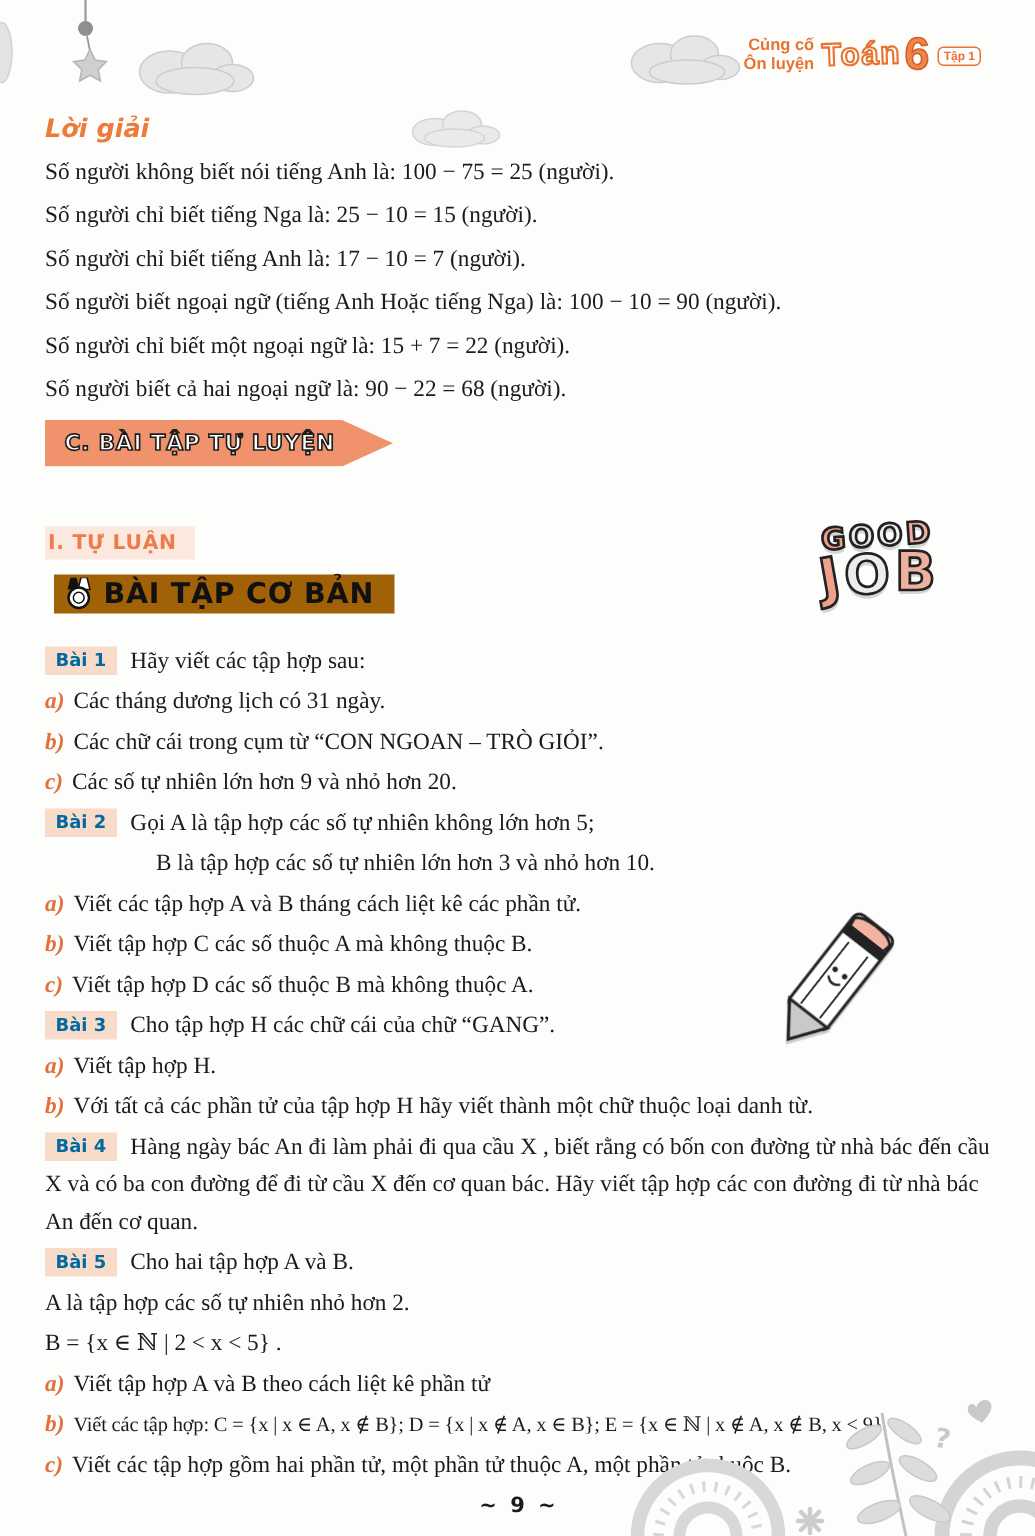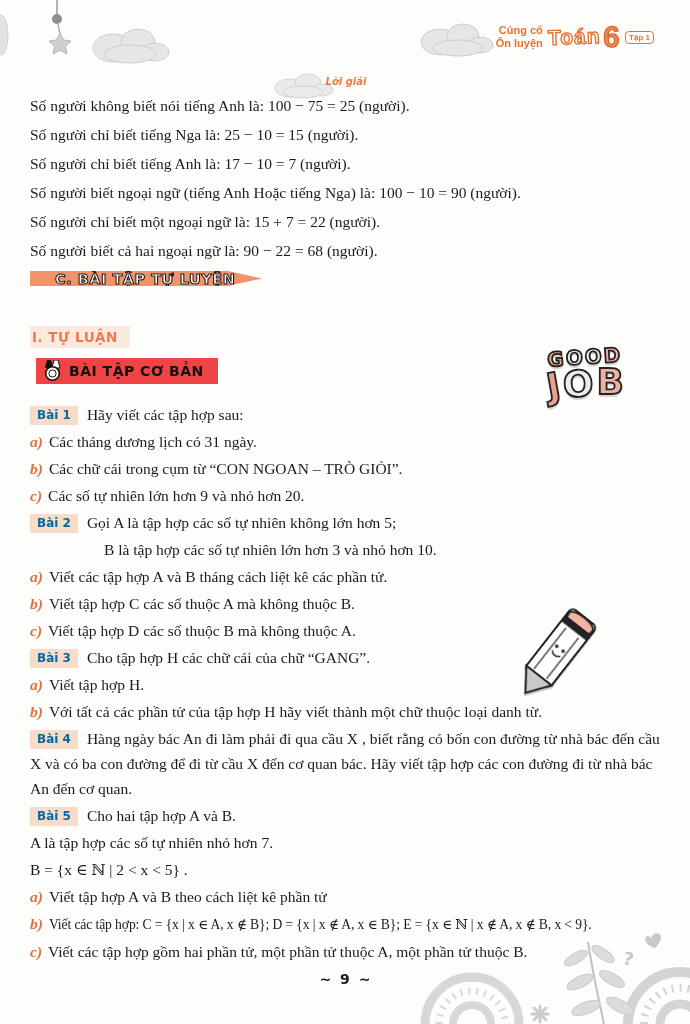--- a/index.html
+++ b/index.html
@@ -13,37 +13,37 @@
   .logo-left{text-align:right;color:#e8732f;font-size:11px;font-weight:bold;line-height:13px;}
   .logo-title{font-size:21px;font-weight:bold;color:#fff;-webkit-text-stroke:1.4px #e8732f;
               letter-spacing:1px;transform:rotate(-2deg);}
   .logo-grade{font-size:30px;font-weight:bold;color:#ef8548;-webkit-text-stroke:1px #d3602a;
               margin-left:-2px;transform:rotate(2deg);}
   .logo-vol{font-size:8px;font-weight:bold;color:#e8732f;border:1.5px solid #e8732f;
             border-radius:4px;padding:1px 3px;background:#fff;}
 
   
   .content{position:absolute;left:30px;right:28px;top:76px;}
-  .sol-heading{text-align:center;color:#ed7b3c;font-weight:bold;font-style:italic;
-               font-size:10px;font-family:"DejaVu Sans","Liberation Sans",sans-serif;margin:0 0 4px;}
+  .sol-heading{color:#ed7b3c;font-weight:bold;font-style:italic;
+               font-size:17px;font-family:"DejaVu Sans","Liberation Sans",sans-serif;margin:0 0 4px;}
   p.sol{margin:0;font-size:15.5px;line-height:29px;}
 
-  .banner{margin-top:6px;width:232px;height:15px;background:#f0926b;
+  .banner{margin-top:6px;width:232px;height:31px;background:#f0926b;
           clip-path:polygon(0 0,198px 0,232px 50%,198px 100%,0 100%);
-          display:flex;align-items:center;padding-left:25px;box-sizing:border-box;}
+          display:flex;align-items:center;padding-left:13px;box-sizing:border-box;}
   .banner span{font-family:"DejaVu Sans","Liberation Sans",sans-serif;font-weight:bold;
                font-size:14.5px;color:#fff;-webkit-text-stroke:1.1px #1d1d1d;
                letter-spacing:.5px;white-space:nowrap;}
   .subsection{display:inline-block;margin-top:22px;background:#fbe9df;color:#ed7b4c;
               font-family:"DejaVu Sans","Liberation Sans",sans-serif;font-weight:bold;
               font-size:13.5px;padding:3px 12px 3px 2px;letter-spacing:.5px;}
   .block-bar{margin-top:10px;margin-left:6px;display:inline-flex;align-items:center;gap:8px;
-             background:#ef4444;padding:2px 14px 2px 8px;
+             background:#a16207;padding:2px 14px 2px 8px;
              font-family:"DejaVu Sans","Liberation Sans",sans-serif;font-weight:bold;
-             font-size:14px;letter-spacing:.5px;color:#111;}
+             font-size:19px;letter-spacing:.5px;color:#111;}
 
   
   .rows{margin-top:16px;}
   p.row{margin:0 0 2px;font-size:15.5px;line-height:25px;}
   .chip{display:inline-block;background:#f8dcc9;color:#0369a1;
         font-family:"DejaVu Sans","Liberation Sans",sans-serif;font-weight:bold;
         font-size:12px;line-height:17px;padding:1px 7px;margin-right:9px;vertical-align:1px;}
   .key{color:#e2703a;font-weight:bold;font-style:italic;margin-right:6px;}
   .indent{padding-left:74px;}
   .tight{font-size:13.6px;letter-spacing:-.1px;}
@@ -138,21 +138,21 @@
       <p class="row label"><span class="chip">Bài 2</span><span>Gọi A là tập hợp các số tự nhiên không lớn hơn 5;</span></p>
       <p class="row indent"><span>B là tập hợp các số tự nhiên lớn hơn 3 và nhỏ hơn 10.</span></p>
       <p class="row part"><span class="key">a)</span><span>Viết các tập hợp A và B tháng cách liệt kê các phần tử.</span></p>
       <p class="row part"><span class="key">b)</span><span>Viết tập hợp C các số thuộc A mà không thuộc B.</span></p>
       <p class="row part"><span class="key">c)</span><span>Viết tập hợp D các số thuộc B mà không thuộc A.</span></p>
       <p class="row label"><span class="chip">Bài 3</span><span>Cho tập hợp H các chữ cái của chữ “GANG”.</span></p>
       <p class="row part"><span class="key">a)</span><span>Viết tập hợp H.</span></p>
       <p class="row part"><span class="key">b)</span><span>Với tất cả các phần tử của tập hợp H hãy viết thành một chữ thuộc loại danh từ.</span></p>
       <p class="row label"><span class="chip">Bài 4</span><span>Hàng ngày bác An đi làm phải đi qua cầu X , biết rằng có bốn con đường từ nhà bác đến cầu X và có ba con đường để đi từ cầu X đến cơ quan bác. Hãy viết tập hợp các con đường đi từ nhà bác An đến cơ quan.</span></p>
       <p class="row label"><span class="chip">Bài 5</span><span>Cho hai tập hợp A và B.</span></p>
-      <p class="row plain"><span>A là tập hợp các số tự nhiên nhỏ hơn 7.</span></p>
+      <p class="row plain"><span>A là tập hợp các số tự nhiên nhỏ hơn 2.</span></p>
       <p class="row plain"><span>B = {x ∈ ℕ | 2 &lt; x &lt; 5} .</span></p>
       <p class="row part"><span class="key">a)</span><span>Viết tập hợp A và B theo cách liệt kê phần tử</span></p>
       <p class="row part"><span class="key">b)</span><span class="tight">Viết các tập hợp: C = {x | x ∈ A, x ∉ B}; D = {x | x ∉ A, x ∈ B}; E = {x ∈ ℕ | x ∉ A, x ∉ B, x &lt; 9}.</span></p>
       <p class="row part"><span class="key">c)</span><span>Viết các tập hợp gồm hai phần tử, một phần tử thuộc A, một phần tử thuộc B.</span></p>
     </div>
 
   <div class="pagenum">~ 9 ~</div>
 </div>
 
 <div class="goodjob">

